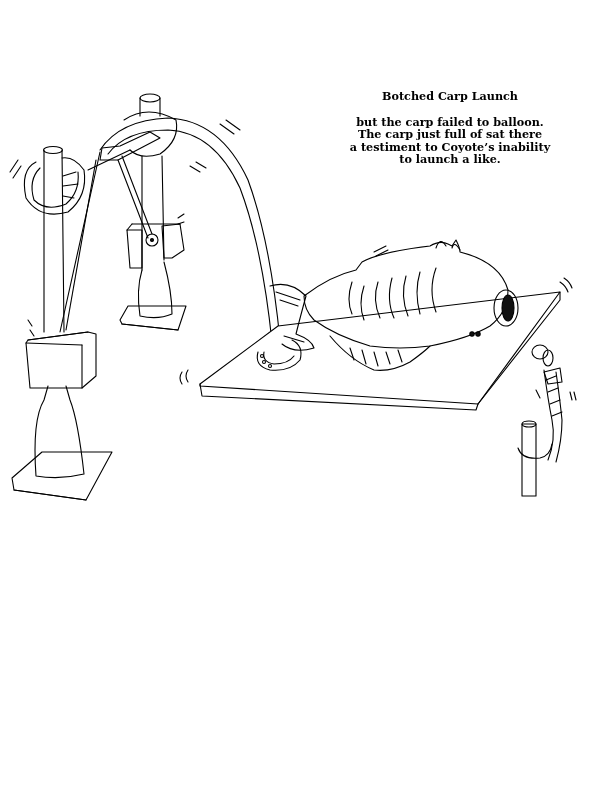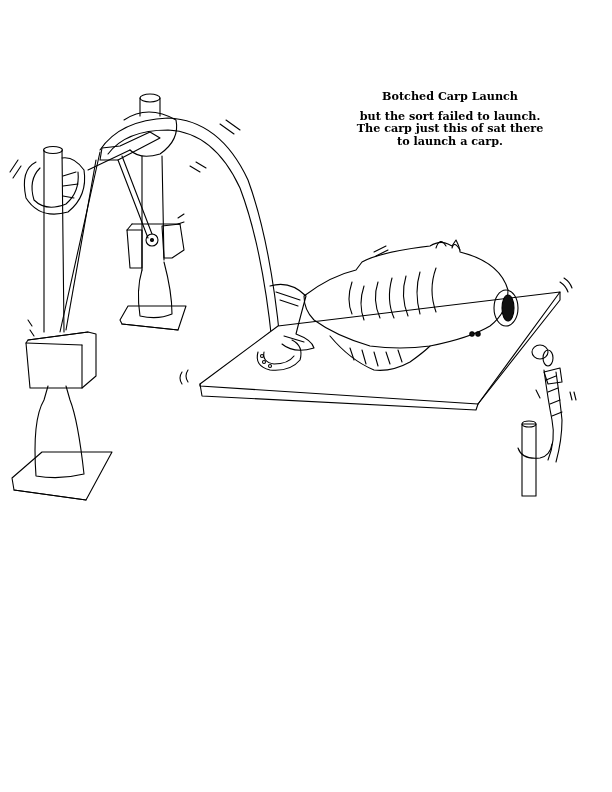--- a/index.html
+++ b/index.html
@@ -4,21 +4,21 @@
 <style>
   html, body { margin: 0; padding: 0; background: #ffffff; }
   body { width: 612px; height: 792px; position: relative; overflow: hidden; }
   #illustration { position: absolute; left: 0; top: 0; width: 612px; height: 792px; }
   #caption {
     position: absolute; left: 300px; top: 90px; width: 300px;
     text-align: center; color: #000;
     font-family: "DejaVu Serif", "Liberation Serif", serif;
     font-weight: bold; font-size: 11.2px; line-height: 12.6px;
   }
-  #caption .title { margin: 0 0 7px 0; }
+  #caption .title { margin: 0 0 13px 0; }
   #caption .line { display: block; white-space: nowrap; }
   svg path, svg line, svg rect, svg ellipse, svg polyline, svg polygon, svg circle {
     fill: none; stroke: #000; stroke-width: 1.1; stroke-linejoin: round; stroke-linecap: round;
   }
   svg .fill-white { fill: #fff; }
   svg .fill-black { fill: #111; }
 </style>
 </head>
 <body>
 
@@ -132,16 +132,17 @@
     <polygon points="544,372 560,368 562,382 548,384"></polygon>
     <rect x="522" y="424" width="14" height="72"></rect>
     <ellipse cx="529" cy="424" rx="7" ry="3"></ellipse>
     <path d="M 518,448 Q 522,460 540,458 Q 550,456 552,444"></path>
     <path d="M 536,390 L 540,398 M 570,392 L 572,400 M 574,392 L 576,400"></path>
   </g>
 </svg>
 
 <div id="caption">
   <div class="title">Botched Carp Launch</div>
-  <span class="line">but the sort failed to launch.</span>
-  <span class="line">The carp just this of sat there</span>
-  <span class="line">to launch a carp.</span>
+  <span class="line">but the carp failed to balloon.</span>
+  <span class="line">The carp just full of sat there</span>
+  <span class="line">a testiment to Coyote’s inability</span>
+  <span class="line">to launch a like.</span>
 </div>
 
 </body></html>

